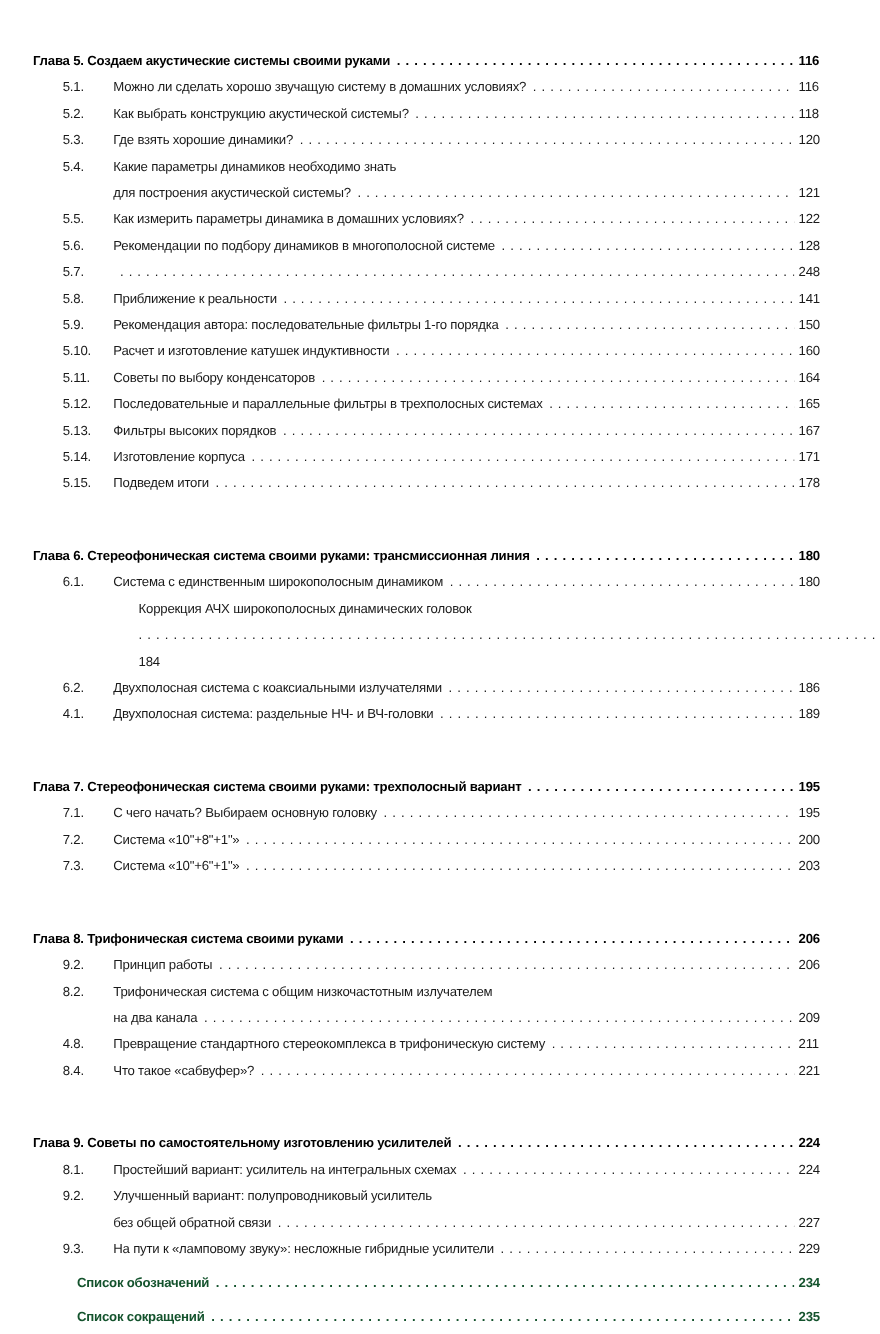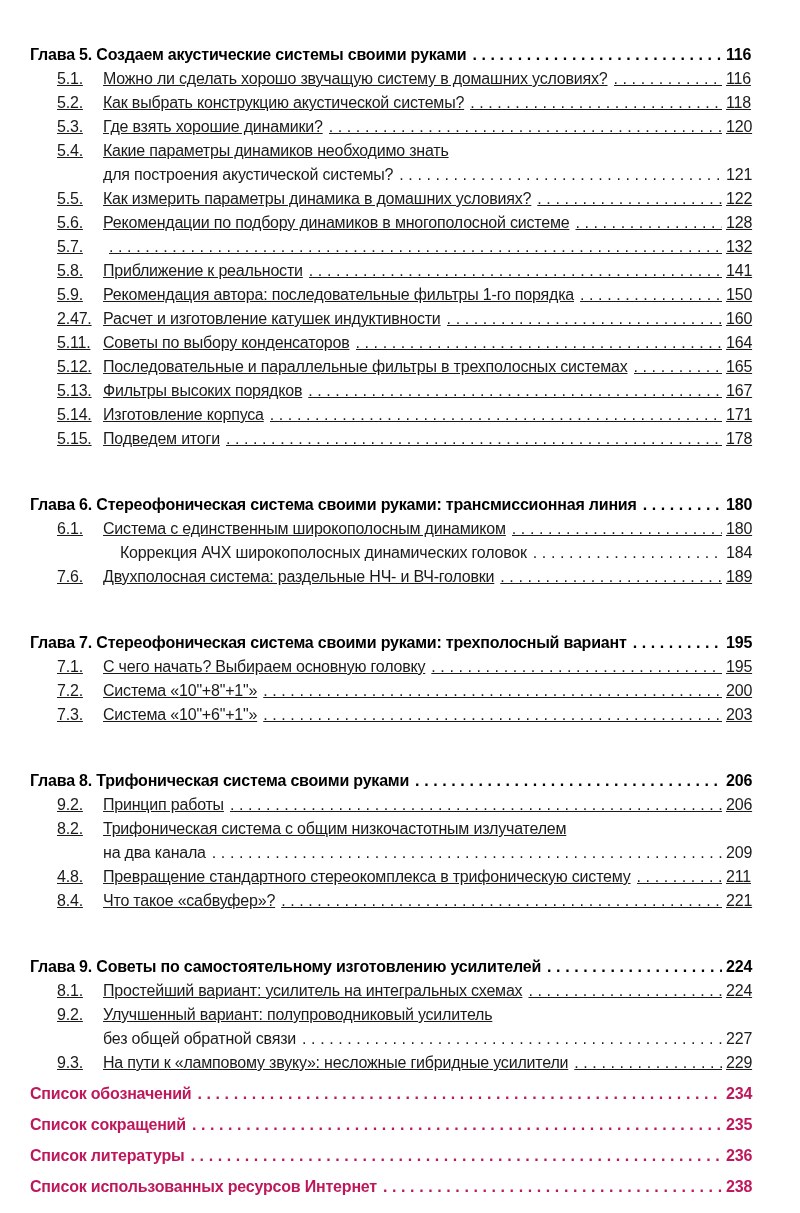--- a/index.html
+++ b/index.html
@@ -18,39 +18,40 @@
     box-sizing: border-box;
     width: 800px;
     height: 1213px;
     padding: 43px 30px 0 30px;
     background: #ffffff;
   }
   .row {
     display: flex;
     align-items: baseline;
     line-height: 24px;
-    font-size: 16px;
+    font-size: 12px;
     letter-spacing: -0.2px;
     white-space: nowrap;
   }
   .row.chapter {
     font-weight: 700;
     color: #000000;
     margin-top: 42px;
   }
   .row.chapter.first {
     margin-top: 0;
   }
-  .row.entry { padding-left: 27px; text-decoration: underline; }
+  .row.entry { padding-left: 27px; }
   .row.cont  { padding-left: 73px; }
-  .row.sub   { padding-left: 90px; }
+  .row.sub   { padding-left: 90px; flex-direction: column; }
   .row.footer {
     font-weight: 700;
-    color: #be185d;
+    color: #14532d;
     margin-top: 7px;
+    margin-left: 40px;
   }
   .num {
     flex: none;
     width: 46px;
   }
   .title {
     flex: none;
   }
   .leader {
     flex: 1 1 auto;
@@ -113,36 +114,36 @@
       </div>
       <div class="row entry">
         <span class="num">5.6.</span>
         <span class="title">Рекомендации по подбору динамиков в многополосной системе</span>
         <span class="leader"></span>
         <span class="pagenum">128</span>
       </div>
       <div class="row entry">
         <span class="num">5.7.</span>
         <span class="leader"></span>
-        <span class="pagenum">132</span>
+        <span class="pagenum">248</span>
       </div>
       <div class="row entry">
         <span class="num">5.8.</span>
         <span class="title">Приближение к реальности</span>
         <span class="leader"></span>
         <span class="pagenum">141</span>
       </div>
       <div class="row entry">
         <span class="num">5.9.</span>
         <span class="title">Рекомендация автора: последовательные фильтры 1-го порядка</span>
         <span class="leader"></span>
         <span class="pagenum">150</span>
       </div>
       <div class="row entry">
-        <span class="num">2.47.</span>
+        <span class="num">5.10.</span>
         <span class="title">Расчет и изготовление катушек индуктивности</span>
         <span class="leader"></span>
         <span class="pagenum">160</span>
       </div>
       <div class="row entry">
         <span class="num">5.11.</span>
         <span class="title">Советы по выбору конденсаторов</span>
         <span class="leader"></span>
         <span class="pagenum">164</span>
       </div>
@@ -180,21 +181,27 @@
         <span class="title">Система с единственным широкополосным динамиком</span>
         <span class="leader"></span>
         <span class="pagenum">180</span>
       </div>
       <div class="row sub">
         <span class="title">Коррекция АЧХ широкополосных динамических головок</span>
         <span class="leader"></span>
         <span class="pagenum">184</span>
       </div>
       <div class="row entry">
-        <span class="num">7.6.</span>
+        <span class="num">6.2.</span>
+        <span class="title">Двухполосная система с коаксиальными излучателями</span>
+        <span class="leader"></span>
+        <span class="pagenum">186</span>
+      </div>
+      <div class="row entry">
+        <span class="num">4.1.</span>
         <span class="title">Двухполосная система: раздельные НЧ- и ВЧ-головки</span>
         <span class="leader"></span>
         <span class="pagenum">189</span>
       </div>
       <div class="row chapter">
         <span class="title">Глава 7. Стереофоническая система своими руками: трехполосный вариант</span>
         <span class="leader"></span>
         <span class="pagenum">195</span>
       </div>
       <div class="row entry">

